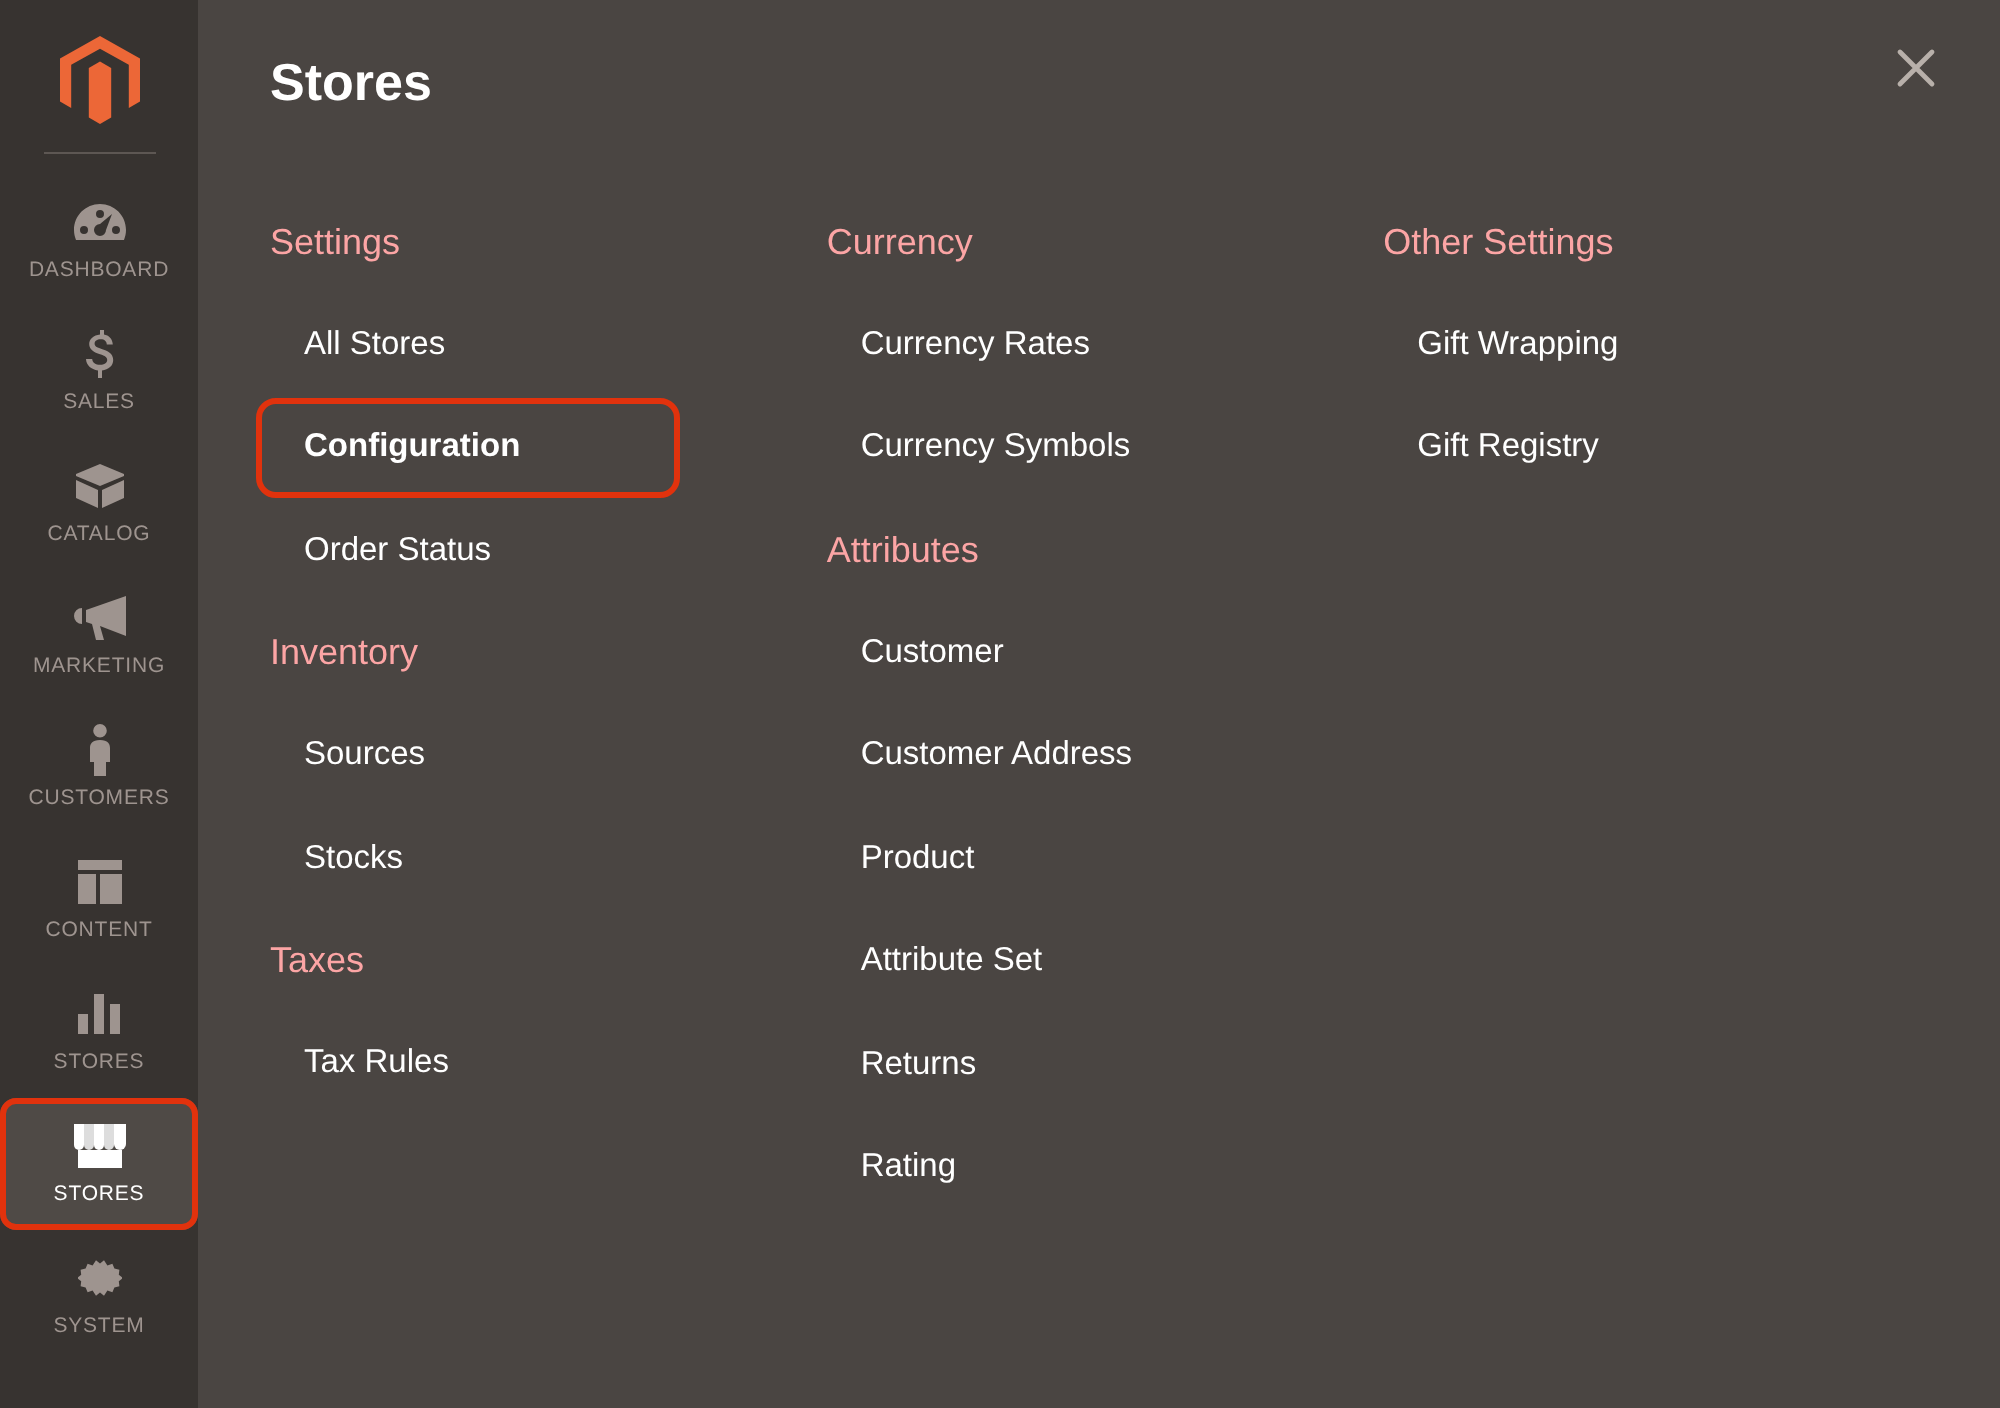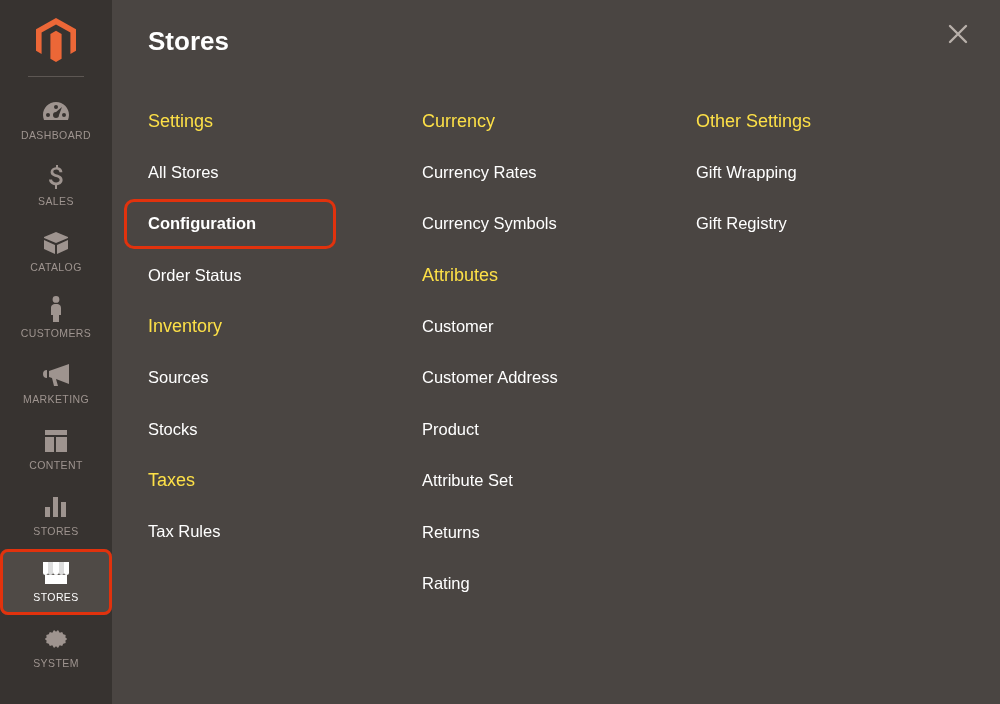--- a/index.html
+++ b/index.html
@@ -6,21 +6,21 @@
   html, body { height: 100%; }
   body {
     font-family: 'Helvetica Neue', Helvetica, Arial, sans-serif;
     background: #4a4542;
     overflow: hidden;
   }
   .app { display: flex; height: 704px; width: 1000px; }
 
   
   .sidenav {
-    width: 112px;
+    width: 99px;
     background: #373330;
     display: flex;
     flex-direction: column;
     align-items: center;
     padding-top: 12px;
     flex-shrink: 0;
   }
   .logo-wrap {
     padding: 6px 0 10px;
   }
@@ -82,34 +82,34 @@
     cursor: pointer;
     display:flex;align-items:center;justify-content:center;
   }
   .close-btn svg { width: 20px; height: 20px; }
 
   .columns { display: flex; gap: 0; }
   .col { flex: 1; min-width: 0; }
   .col + .col { margin-left: 10px; }
 
   .section-head {
-    color: #fde047;
+    color: #fca5a5;
     font-size: 18px;
     font-weight:400;
     margin: 0 0 30px;
   }
   .section-head.mt { margin-top: 24px; }
 
   .menu-link {
     display: block;
     color: #fff;
     font-size: 16.5px;
     line-height: 1.3;
     padding: 0;
-    margin: 0 0 30px;
+    margin: 0 17px 30px;
     cursor: pointer;
     width: fit-content;
   }
   .menu-link.highlighted {
     position: relative;
     font-weight: bold;
   }
   .menu-link.highlighted::before {
     content:'';
     position:absolute;
@@ -170,34 +170,34 @@
       <span class="nav-icon">
         <svg width="24" height="22" viewBox="0 0 24 22">
             <path d="M12 0L0 5v1l12 5 12-5V5L12 0zM0 8v9l11 5V13L0 8zm24 0l-11 5v9l11-5V8z"></path>
           </svg>
       </span>
       <span class="nav-label">CATALOG</span>
     </div>
 
     <div class="nav-item">
       <span class="nav-icon">
+        <svg width="26" height="22" viewBox="0 0 26 22">
+            <path d="M26 0L6 7v6l3 1 2 8h4l-2-7 13 5V0zM0 10a4 4 0 014-4v8a4 4 0 01-4-4z"></path>
+          </svg>
+      </span>
+      <span class="nav-label">MARKETING</span>
+    </div>
+
+    <div class="nav-item">
+      <span class="nav-icon">
         <svg width="14" height="26" viewBox="0 0 14 26">
             <path d="M7 0a3.4 3.4 0 110 6.8A3.4 3.4 0 017 0zm0 8c4 0 5 2 5 4v7h-2v7H4v-7H2v-7c0-2 1-4 5-4z"></path>
           </svg>
       </span>
       <span class="nav-label">CUSTOMERS</span>
-    </div>
-
-    <div class="nav-item">
-      <span class="nav-icon">
-        <svg width="26" height="22" viewBox="0 0 26 22">
-            <path d="M26 0L6 7v6l3 1 2 8h4l-2-7 13 5V0zM0 10a4 4 0 014-4v8a4 4 0 01-4-4z"></path>
-          </svg>
-      </span>
-      <span class="nav-label">MARKETING</span>
     </div>
 
     <div class="nav-item">
       <span class="nav-icon">
         <svg width="22" height="22" viewBox="0 0 22 22">
             <path d="M0 0h22v5H0V0zm0 7h9v15H0V7zm11 0h11v15H11V7z"></path>
           </svg>
       </span>
       <span class="nav-label">CONTENT</span>
     </div>

